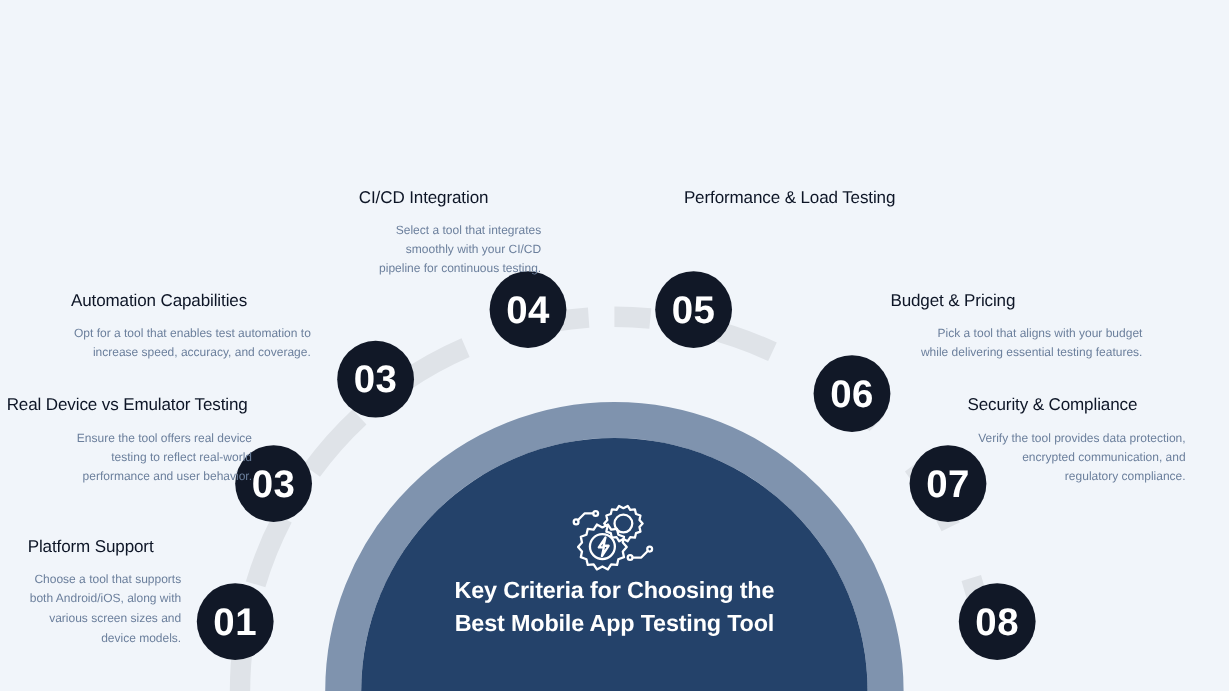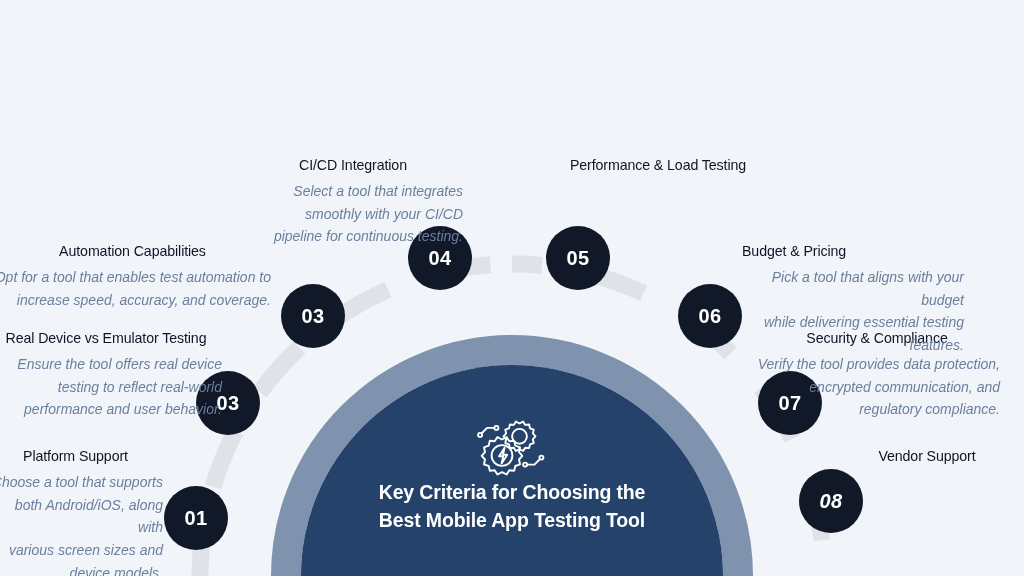--- a/index.html
+++ b/index.html
@@ -63,44 +63,43 @@
   .node {
     position: absolute;
     width: 64px;
     height: 64px;
     border-radius: 50%;
     background: #111827;
     color: #ffffff;
     display: flex;
     align-items: center;
     justify-content: center;
-    font-size: 20px;
+    font-size: 32px;
     font-weight: bold;
     letter-spacing: 0.4px;
   }
 
   
   .block {
     position: absolute;
   }
   .block .heading {
     color: #0d1526;
     font-size: 14.2px;
     font-weight: normal;
     letter-spacing: -0.1px;
     margin: 0 0 7px 0;
     white-space: nowrap;
   }
   .block .body {
     color: #6b7f9c;
-    font-size: 14px;
+    font-size: 10px;
     line-height: 1.62;
-    margin: 0;
+    margin: 12px;
     white-space: pre-line;
-    font-style: italic;
   }
 
   .align-right { text-align: right; }
   .align-left  { text-align: left; }
   .align-center{ text-align: center; }
 
   
   #block-01 { left: -12px;  top: 448px; width: 175px; }
   #block-02 { left: -10px;  top: 330px; width: 232px; }
   #block-03 { left: -6px;   top: 243px; width: 277px; }
@@ -164,27 +163,27 @@
   </div>
   <div class="node" style="left:281px; top:284px;text-align:right;">
     <span>03</span>
   </div>
   <div class="node" style="left:408px; top:226px;">
     <span>04</span>
   </div>
   <div class="node" style="left:546px; top:226px;">
     <span>05</span>
   </div>
-  <div class="node" style="left:678px; top:284px;text-align:center;">
+  <div class="node" style="left:678px; top:296px;text-align:center;">
     <span>06</span>
   </div>
   <div class="node" style="left:758px; top:371px;">
     <span>07</span>
   </div>
-  <div class="node" style="left:799px; top:469px;font-style:italic;">
+  <div class="node" style="left:799px; top:486px;">
     <span>08</span>
   </div>
 
   <div class="block align-right" id="block-01">
     <p class="heading align-center">Platform Support</p>
     <p class="body">Choose a tool that supports
 both Android/iOS, along with
 various screen sizes and
 device models.</p>
   </div>
@@ -220,16 +219,15 @@
 regulatory compliance.</p>
   </div>
 
   <div class="block align-right" id="block-06">
     <p class="heading align-left">Budget &amp; Pricing</p>
     <p class="body">Pick a tool that aligns with your budget
 while delivering essential testing features.</p>
   </div>
 
   <div class="block align-right" id="block-08">
-    <p class="heading align-center">Vendor Support</p>
   </div>
 
 </div>
 
 </body></html>

